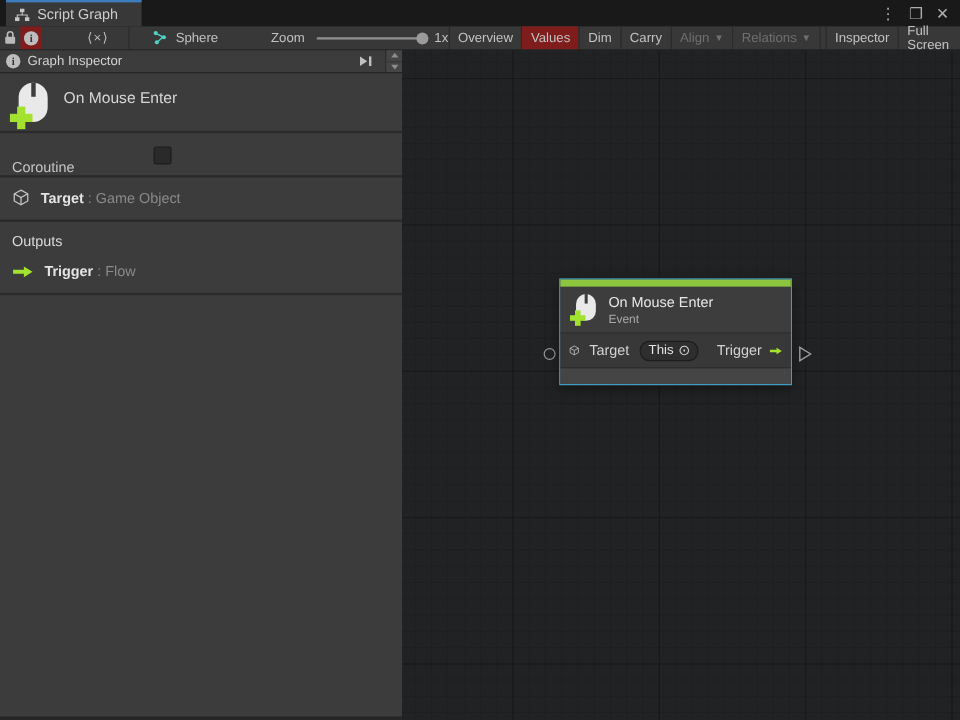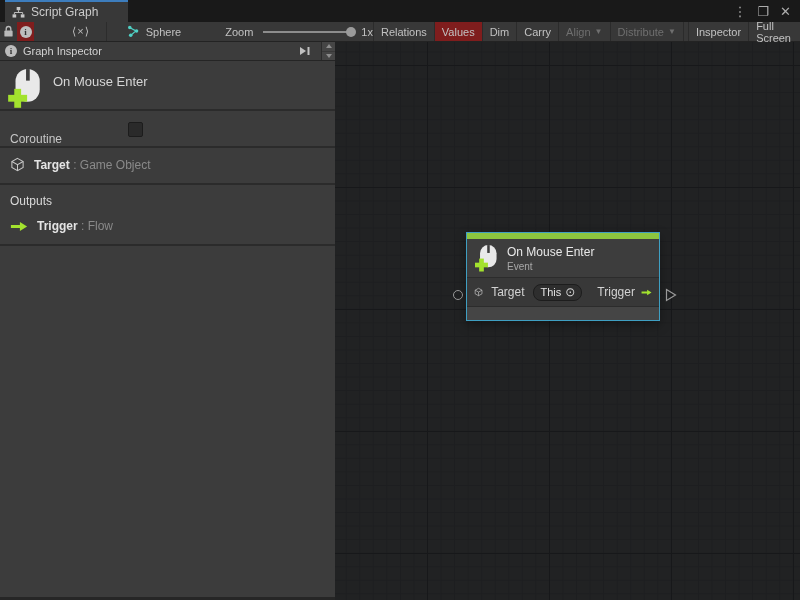--- a/index.html
+++ b/index.html
@@ -6,21 +6,21 @@
   html,body { width:800px; height:600px; overflow:hidden; }
   body {
     font-family:"Liberation Sans", sans-serif;
     background:#212223; color:#c8c8c8; position:relative;
     -webkit-font-smoothing:antialiased;
   }
 
   
   .tabbar { position:absolute; top:0; left:0; right:0; height:22px; background:#191919;
             display:flex; align-items:stretch; }
-  .tab { margin-left:5px; width:123px; background:#383838;
+  .tab { margin-left:5px; width:113px; background:#383838;
          border-top:2px solid var(--accent-blue,#3d7dbd);
          display:flex; align-items:center; gap:6px; padding:0 7px;
          color:#cccccc; font-size:12px; }
   .window-controls { margin-left:auto; display:flex; align-items:center; gap:11px;
                      padding-right:9px; color:#adadad; font-size:13px; }
   .window-controls span { cursor:default; line-height:1; }
 
   
   .toolbar { position:absolute; top:22px; left:0; right:0; height:20px; background:#383838;
              border-bottom:1px solid #232323; display:flex; align-items:stretch;
@@ -156,30 +156,30 @@
 
   <div class="zoom-group">
     <span>Zoom</span>
     <div class="zoom-track">
       <div class="zoom-knob"></div>
     </div>
     <span>1x</span>
   </div>
 
   <div class="tb-right">
-    <div class="tb-btn">Relations</div>
+    <div class="tb-btn">Overview</div>
     <div class="tb-btn active">Values</div>
     <div class="tb-btn">Dim</div>
     <div class="tb-btn">Carry</div>
     <div class="tb-btn disabled">
       <span>Align</span>
       <span class="caret">▼</span>
     </div>
     <div class="tb-btn disabled">
-      <span>Distribute</span>
+      <span>Relations</span>
       <span class="caret">▼</span>
     </div>
     <div class="gap"></div>
     <div class="tb-btn">Inspector</div>
     <div class="tb-btn">Full Screen</div>
   </div>
 </div>
 
 <div class="inspector">
   <div class="insp-header">

